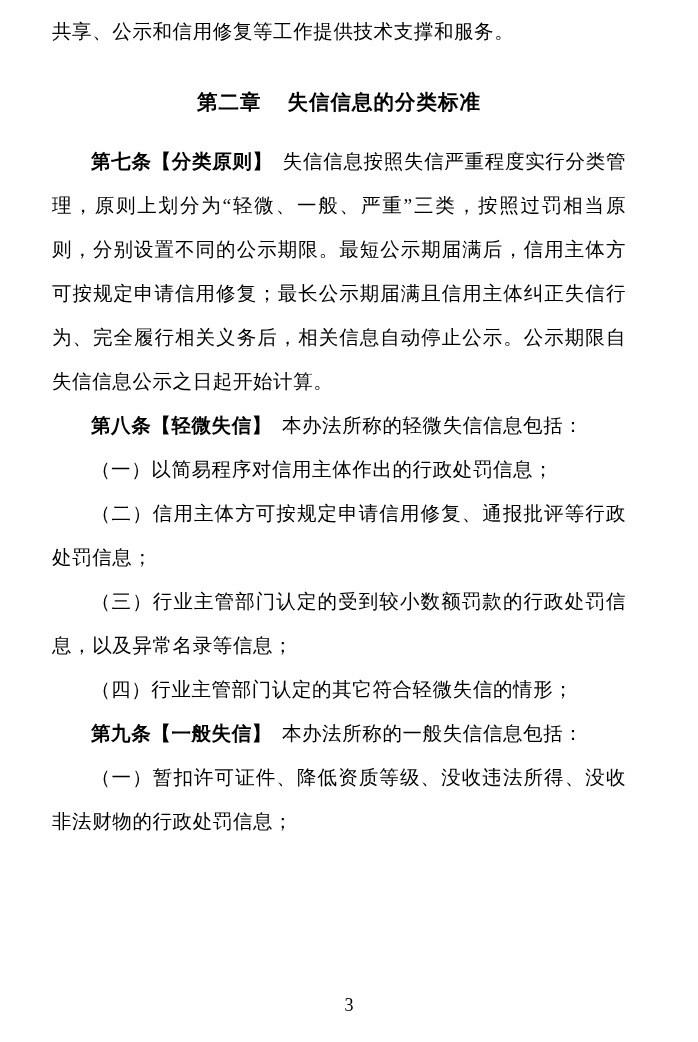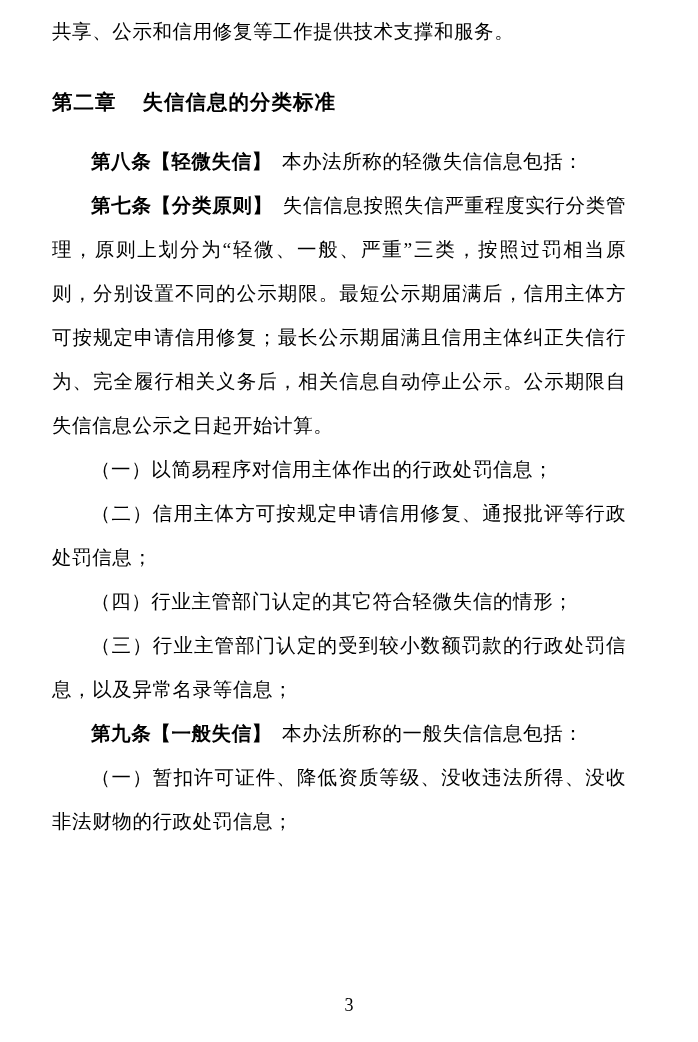--- a/index.html
+++ b/index.html
@@ -32,20 +32,21 @@
   p {
     margin: 0;
   }
   .para {
     text-indent: 2em;
   }
   .para-noindent {
     text-indent: 0;
   }
   .chapter-heading {
+    text-align: center;
     font-weight: bold;
     font-size: 20.5px;
     letter-spacing: 1px;
     margin-top: 26px;
     margin-bottom: 16px;
     text-indent: 0;
   }
   .chapter-heading .gap {
     display: inline-block;
     width: 26px;
@@ -73,30 +74,30 @@
 <div class="page">
   <div class="doc-body">
 
     <p class="para-noindent">共享、公示和信用修复等工作提供技术支撑和服务。</p>
 
     <p class="chapter-heading">
       <span>第二章</span><span class="gap"></span><span>失信信息的分类标准</span>
     </p>
 
     <p class="para">
-      <span class="art-label">第八条【轻微失信】</span><span class="after-label"></span><span>本办法所称的轻微失信信息包括：</span>
+      <span class="art-label">第七条【分类原则】</span><span class="after-label"></span><span>失信信息按照失信严重程度实行分类管理，原则上划分为“轻微、一般、严重”三类，按照过罚相当原则，分别设置不同的公示期限。最短公示期届满后，信用主体方可按规定申请信用修复；最长公示期届满且信用主体纠正失信行为、完全履行相关义务后，相关信息自动停止公示。公示期限自失信信息公示之日起开始计算。</span>
     </p>
 
     <p class="para">
-      <span class="art-label">第七条【分类原则】</span><span class="after-label"></span><span>失信信息按照失信严重程度实行分类管理，原则上划分为“轻微、一般、严重”三类，按照过罚相当原则，分别设置不同的公示期限。最短公示期届满后，信用主体方可按规定申请信用修复；最长公示期届满且信用主体纠正失信行为、完全履行相关义务后，相关信息自动停止公示。公示期限自失信信息公示之日起开始计算。</span>
+      <span class="art-label">第八条【轻微失信】</span><span class="after-label"></span><span>本办法所称的轻微失信信息包括：</span>
     </p>
     <p class="para">（一）以简易程序对信用主体作出的行政处罚信息；</p>
     <p class="para">（二）信用主体方可按规定申请信用修复、通报批评等行政处罚信息；</p>
+    <p class="para">（三）行业主管部门认定的受到较小数额罚款的行政处罚信息，以及异常名录等信息；</p>
     <p class="para">（四）行业主管部门认定的其它符合轻微失信的情形；</p>
-    <p class="para">（三）行业主管部门认定的受到较小数额罚款的行政处罚信息，以及异常名录等信息；</p>
 
     <p class="para">
       <span class="art-label">第九条【一般失信】</span><span class="after-label"></span><span>本办法所称的一般失信信息包括：</span>
     </p>
     <p class="para">（一）暂扣许可证件、降低资质等级、没收违法所得、没收非法财物的行政处罚信息；</p>
 
   </div>
 
   <div class="page-number">3</div>
 </div>

